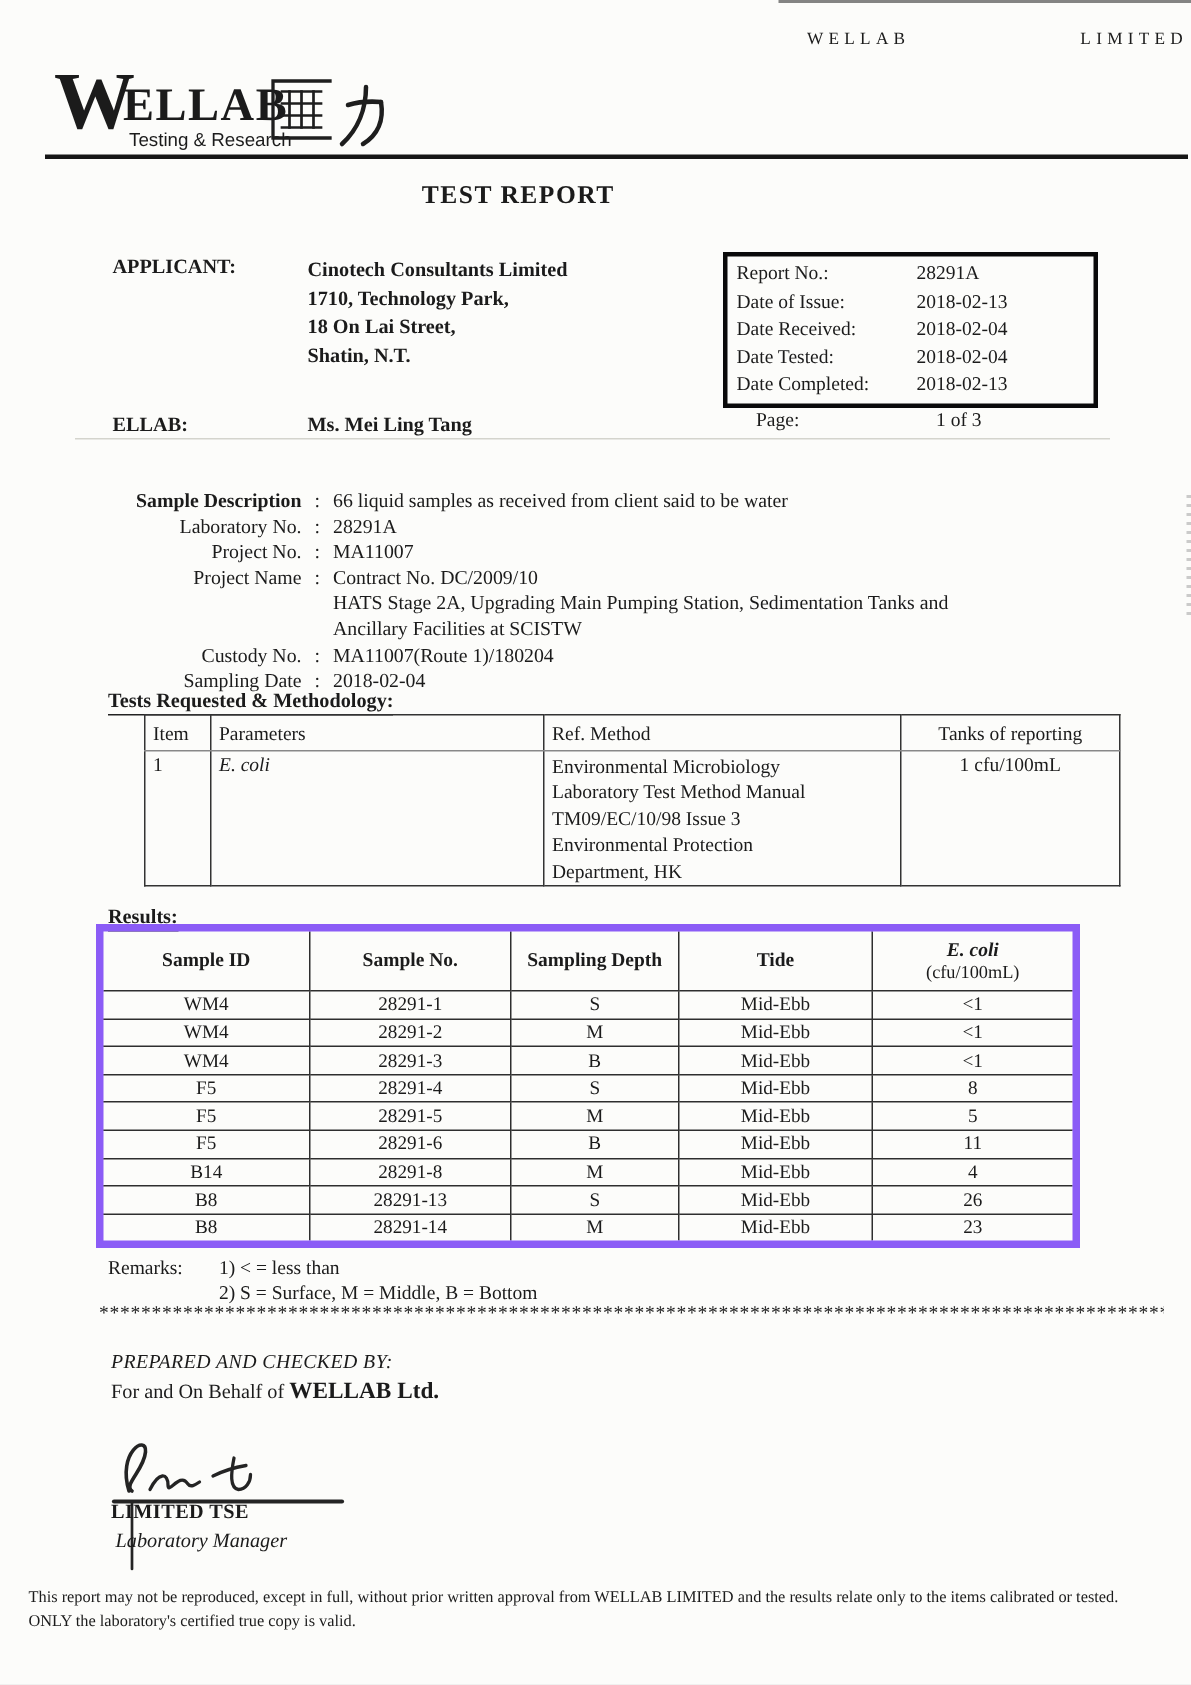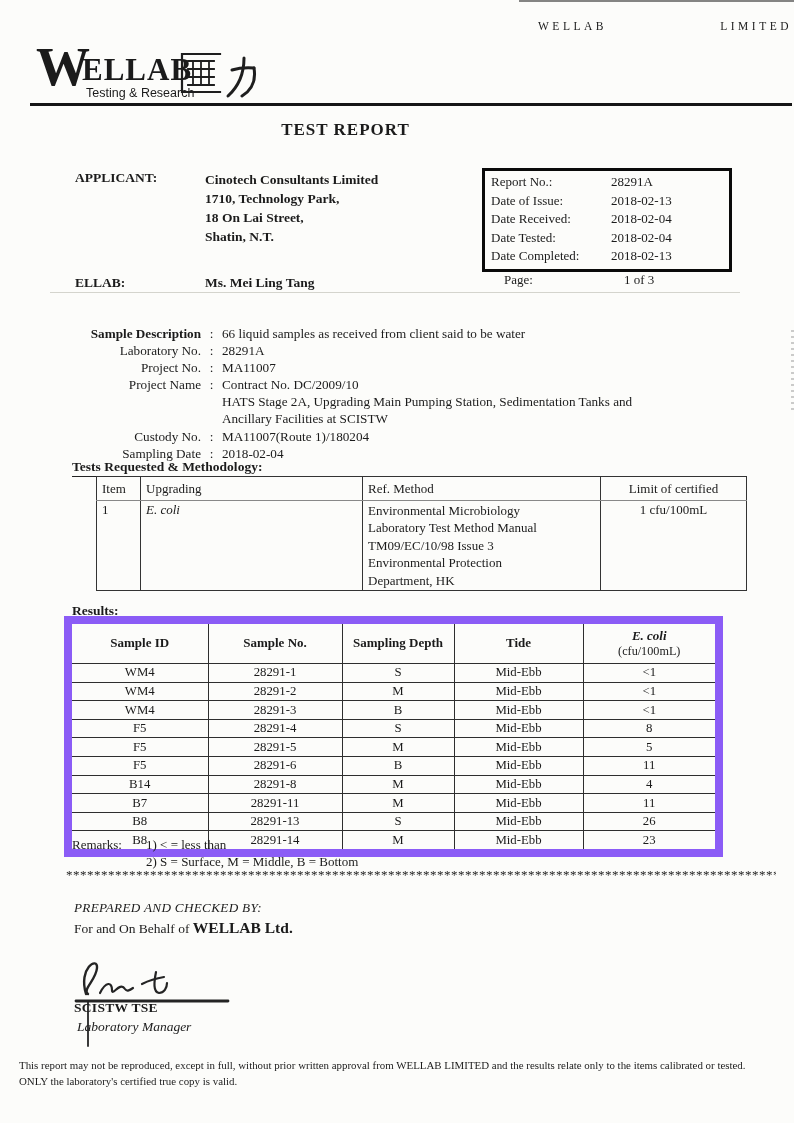--- a/index.html
+++ b/index.html
@@ -59,21 +59,21 @@
   .tests-table th.center{text-align:center;}
   .tests-table td{vertical-align:top;}
   .td-item{padding-left:8px;}
   .td-param{font-style:italic;padding-left:12px;}
   .td-method{line-height:17.4px;padding-bottom:6px;}
   .td-limit{text-align:center;}
 
   
   .results-heading{left:72px;top:603px;font-size:13.5px;font-weight:bold;border-bottom:1.2px solid #222;padding-bottom:1px;}
   .results-table{left:64px;top:616px;}
-  .results-table table{width:651px;font-size:12.8px;border:8px solid #8b5cf6;}
+  .results-table table{width:651px;font-size:12.8px;border:5px solid #8b5cf6;}
   .results-table th,.results-table td{border:1.3px solid #2e2e2e;text-align:center;padding:0 2px;}
   .results-table th{height:39px;font-size:13px;line-height:1.15;}
   .results-table td{height:17.6px;line-height:1;}
   .ecoli-name{font-style:italic;font-weight:bold;}
   .ecoli-unit{font-weight:normal;font-size:12.2px;}
 
   
   .remarks-label{left:72px;top:837px;font-size:13px;}
   .remarks-lines{left:146px;top:837px;font-size:13px;line-height:16.8px;}
 
@@ -210,23 +210,23 @@
     <table>
       <colgroup>
           <col style="width:44px">
           <col style="width:222px">
           <col style="width:238px">
           <col style="width:146px">
         </colgroup>
       <thead>
         <tr>
           <th>Item</th>
-          <th>Upgrading</th>
+          <th>Parameters</th>
           <th>Ref. Method</th>
-          <th class="center">Limit of certified</th>
+          <th class="center">Tanks of reporting</th>
         </tr>
       </thead>
       <tbody>
         <tr>
           <td class="td-item">1</td>
           <td class="td-param">E. coli</td>
           <td class="td-method">
   <div>Environmental Microbiology</div>
 
   <div>Laboratory Test Method Manual</div>
@@ -315,27 +315,20 @@
   </tr>
 
   <tr>
     <td>B14</td>
     <td>28291-8</td>
     <td>M</td>
     <td>Mid-Ebb</td>
     <td>4</td>
   </tr>
 
-  <tr>
-    <td>B7</td>
-    <td>28291-11</td>
-    <td>M</td>
-    <td>Mid-Ebb</td>
-    <td>11</td>
-  </tr>
 
   <tr>
     <td>B8</td>
     <td>28291-13</td>
     <td>S</td>
     <td>Mid-Ebb</td>
     <td>26</td>
   </tr>
 
   <tr>
@@ -366,21 +359,21 @@
     <g stroke="#242424" fill="none" stroke-linecap="round">
       <path d="M20,46 C12,20 32,8 31,20 C30,32 16,42 22,46" stroke-width="2.4"></path>
       <path d="M34,45 C40,33 46,34 46,42 C46,49 54,33 59,41 C61,44 64,42 67,40" stroke-width="2.2"></path>
       <path d="M76,36 C84,32 92,30 98,29" stroke-width="2.2"></path>
       <path d="M90,24 C88,34 87,44 93,45 C98,45 101,40 101,35" stroke-width="2.2"></path>
       <path d="M10,53 L162,53" stroke-width="2.8"></path>
       <path d="M22,53 L22,98" stroke-width="1.8"></path>
     </g>
   </svg>
 
-  <div class="abs signer">SCISTW TSE</div>
+  <div class="abs signer">LIMITED TSE</div>
   <div class="abs signer-title">Laboratory Manager</div>
 
   <div class="abs footer">
     <div>This report may not be reproduced, except in full, without prior written approval from WELLAB LIMITED and the results relate only to the items calibrated or tested.</div>
     <div>ONLY the laboratory's certified true copy is valid.</div>
   </div>
 
 </div>
 
 </body></html>

